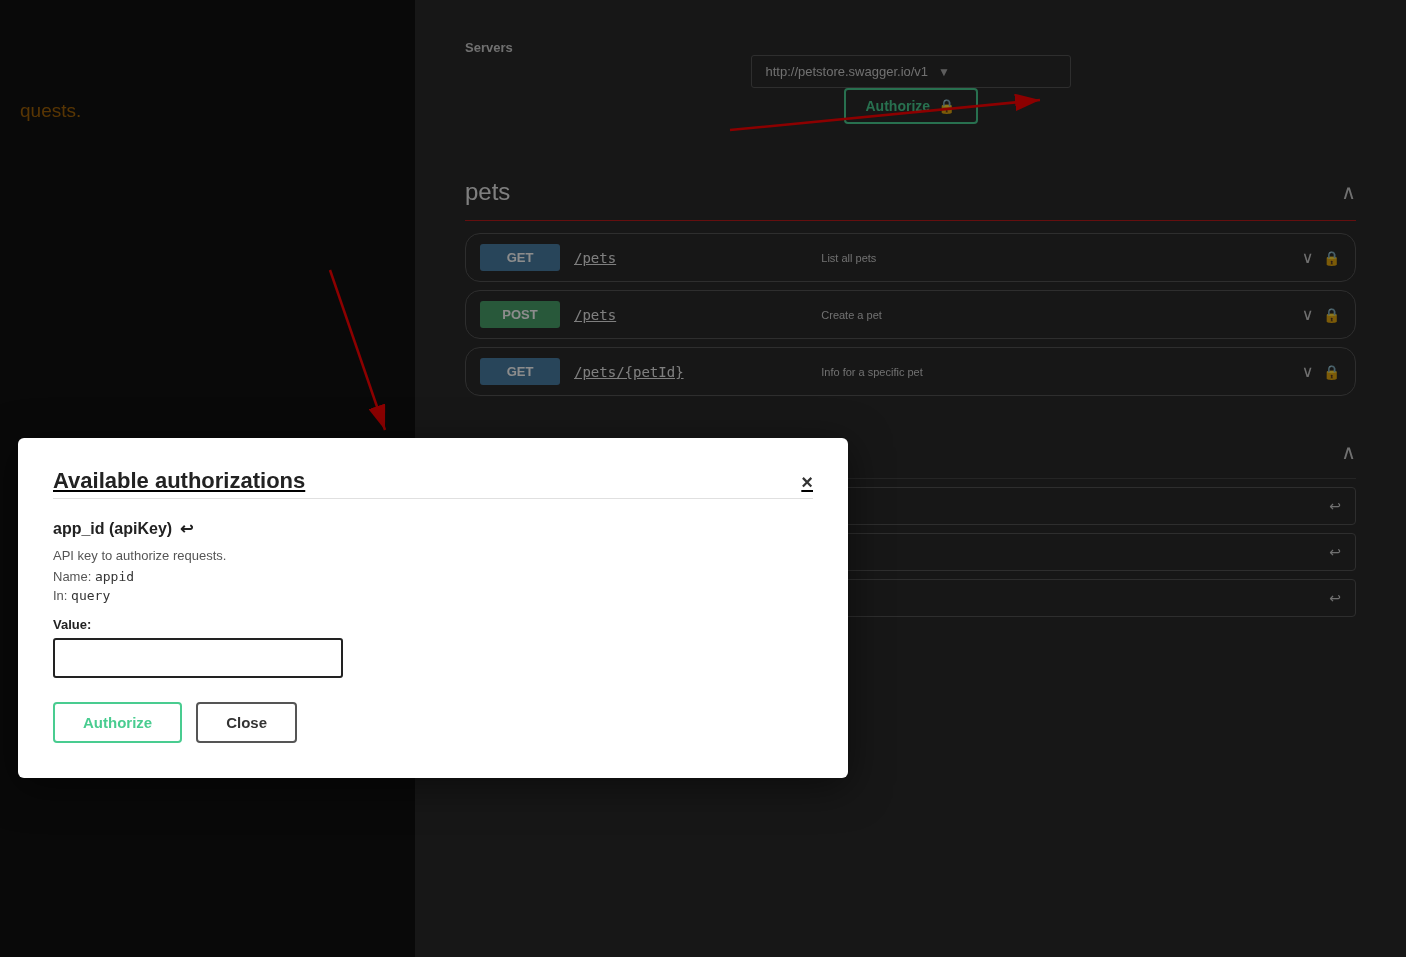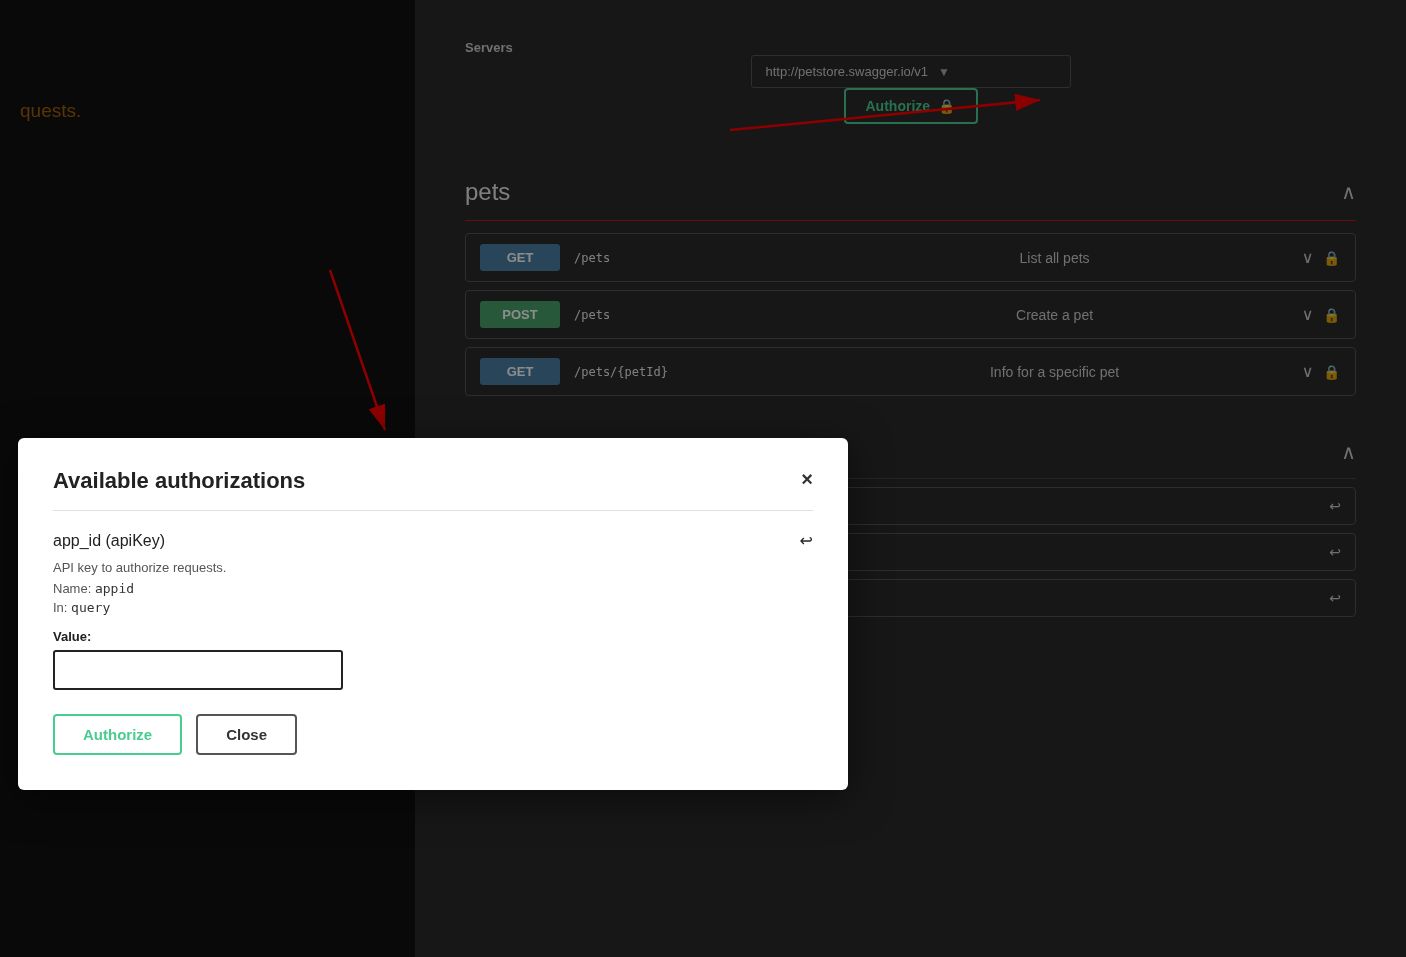--- a/index.html
+++ b/index.html
@@ -108,48 +108,48 @@
       color: #ccc;
       font-size: 20px;
       cursor: pointer;
     }
 
     
     .endpoint-row {
       display: flex;
       align-items: center;
       border: 1px solid #555;
-      border-radius: 4px;
+      border-radius: 15px;
       margin-bottom: 8px;
       background: #2a2a2a;
       padding: 10px 14px;
       gap: 14px;
     }
     .method-badge {
       color: #fff;
       font-size: 13px;
       font-weight: 700;
       padding: 6px 14px;
       border-radius: 3px;
       min-width: 80px;
       text-align: center;
     }
     .method-get { background: #4a7fa5; }
     .method-post { background: #49a06a; }
     .endpoint-path {
       color: #e8e8e8;
-      font-size: 12px;
+      font-size: 14px;
       font-family: monospace;
       flex: 1;
+      text-decoration: underline;
     }
     .endpoint-desc {
       color: #ccc;
-      font-size: 14px;
+      font-size: 11px;
       flex: 2;
-      text-align: center;
     }
     .endpoint-actions {
       display: flex;
       align-items: center;
       gap: 10px;
     }
     .endpoint-actions .chevron-down {
       color: #ccc;
       font-size: 16px;
       cursor: pointer;
@@ -194,49 +194,49 @@
       border-radius: 6px;
       width: 830px;
       padding: 30px 35px 35px 35px;
       position: absolute;
       left: 18px;
       top: 438px;
       box-shadow: 0 8px 40px rgba(0,0,0,0.5);
     }
     .modal-title-row {
       display: flex;
-      align-items: flex-start;
+      align-items: flex-end;
       justify-content: space-between;
       margin-bottom: 20px;
-      padding-bottom: 16px;
+      padding-bottom: 4px;
       border-bottom: 1px solid #e0e0e0;
+      text-decoration: underline;
     }
     .modal-title {
       font-size: 22px;
       font-weight: 700;
       color: #222;
     }
     .modal-close {
       font-size: 20px;
       color: #333;
       cursor: pointer;
       background: none;
       border: none;
       font-weight: 700;
     }
 
     .auth-section-title {
       font-size: 16px;
-      font-weight: 400;
+      font-weight: 700;
       color: #222;
       margin-bottom: 10px;
       display: flex;
       align-items: center;
-      gap: 16px;
-      justify-content: space-between;
+      gap: 8px;
     }
     .auth-desc {
       color: #555;
       font-size: 13px;
       margin-bottom: 6px;
     }
     .auth-meta {
       color: #555;
       font-size: 13px;
       margin-bottom: 4px;

